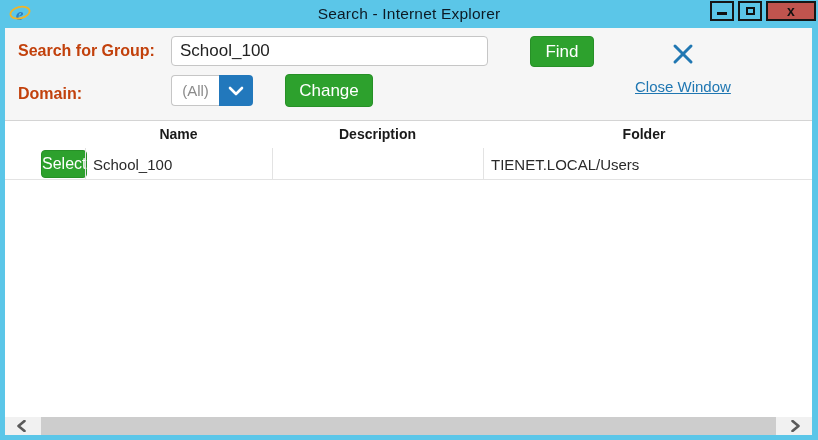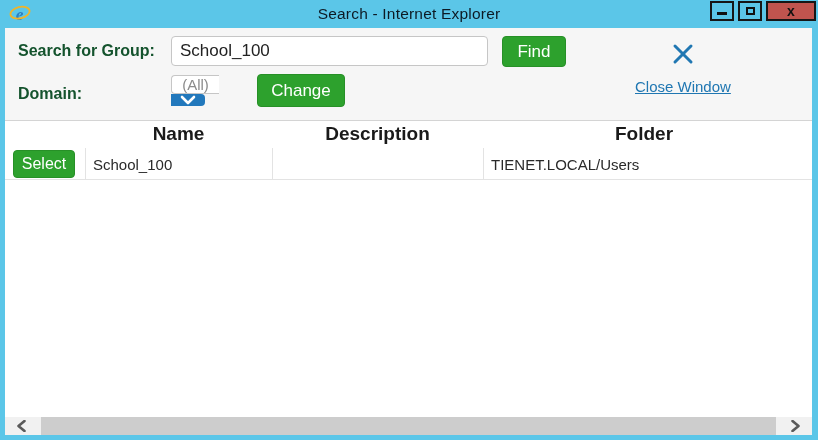--- a/index.html
+++ b/index.html
@@ -43,72 +43,73 @@
   
   .content {
     position: absolute; left: 5px; right: 6px; top: 28px; bottom: 5px;
     background: #ffffff;
   }
   .form-area {
     position: relative; height: 93px;
     background: #f6f6f6;
     border-bottom: 1px solid #d4d4d4;
   }
-  .lbl { position: absolute; font-size: 16px; font-weight: bold; color: #14532d; }
+  .lbl { position: absolute; font-size: 16px; font-weight: bold; color: #c2410c; }
   .lbl-search { left: 13px; top: 14px; }
   .lbl-domain { left: 13px; top: 57px; }
   .search-input {
     position: absolute; left: 166px; top: 8px; width: 317px; height: 30px;
     border: 1px solid #c6c6c6; border-radius: 4px;
     font-family: "Liberation Sans", sans-serif;
     font-size: 17px; color: #222; padding: 0 8px; background: #fff;
     outline: none;
   }
   .btn-green {
     position: absolute;
     background: #2da12d; border: 1px solid #279027; border-radius: 4px;
     color: #fff; font-size: 17px; font-family: "Liberation Sans", sans-serif;
     display: flex; align-items: center; justify-content: center;
     cursor: pointer;
+    margin-left: 28px;
   }
   .btn-find { left: 497px; top: 8px; width: 64px; height: 31px; }
   .btn-change { left: 252px; top: 46px; width: 88px; height: 33px; }
   .close-window {
     position: absolute; left: 630px; top: 14px;
     display: flex; align-items: center; gap: 6px;
     cursor: pointer; text-decoration: none; flex-direction: column;
   }
   .close-x-icon { width: 24px; height: 24px; }
   .close-window-text {
     color: #2077b2; font-size: 15px; text-decoration: underline;
     padding-top: 6px;
   }
   .dropdown {
     position: absolute; left: 166px; top: 47px; height: 31px;
-    display: flex; cursor: pointer; flex-direction: column;
+    display: flex; cursor: pointer;
   }
   .dropdown-value {
     width: 48px; height: 31px; background: #fff;
     border: 1px solid #c6c6c6; border-right: none;
     border-radius: 4px 0 0 4px;
     color: #8b8b8b; font-size: 15px;
     display: flex; align-items: center; justify-content: center;
   }
   .dropdown-btn {
     width: 34px; height: 31px; background: #2278bc;
     border-radius: 0 4px 4px 0;
     display: flex; align-items: center; justify-content: center;
   }
 
   
   .table-area { position: relative; background: #fff; }
   .thead { position: relative; height: 27px; }
   .th {
     position: absolute; top: 0; height: 27px;
-    font-weight: bold; font-size: 19px; color: #1a1a1a;
+    font-weight: bold; font-size: 14px; color: #1a1a1a;
     text-align: center; line-height: 26px;
   }
   .th-name   { left: 80px;  width: 187px; }
   .th-desc   { left: 267px; width: 211px; }
   .th-folder { left: 478px; width: 322px; }
   .trow {
     position: relative; height: 32px;
     border-bottom: 1px solid #e3e3e3;
   }
   .td {

